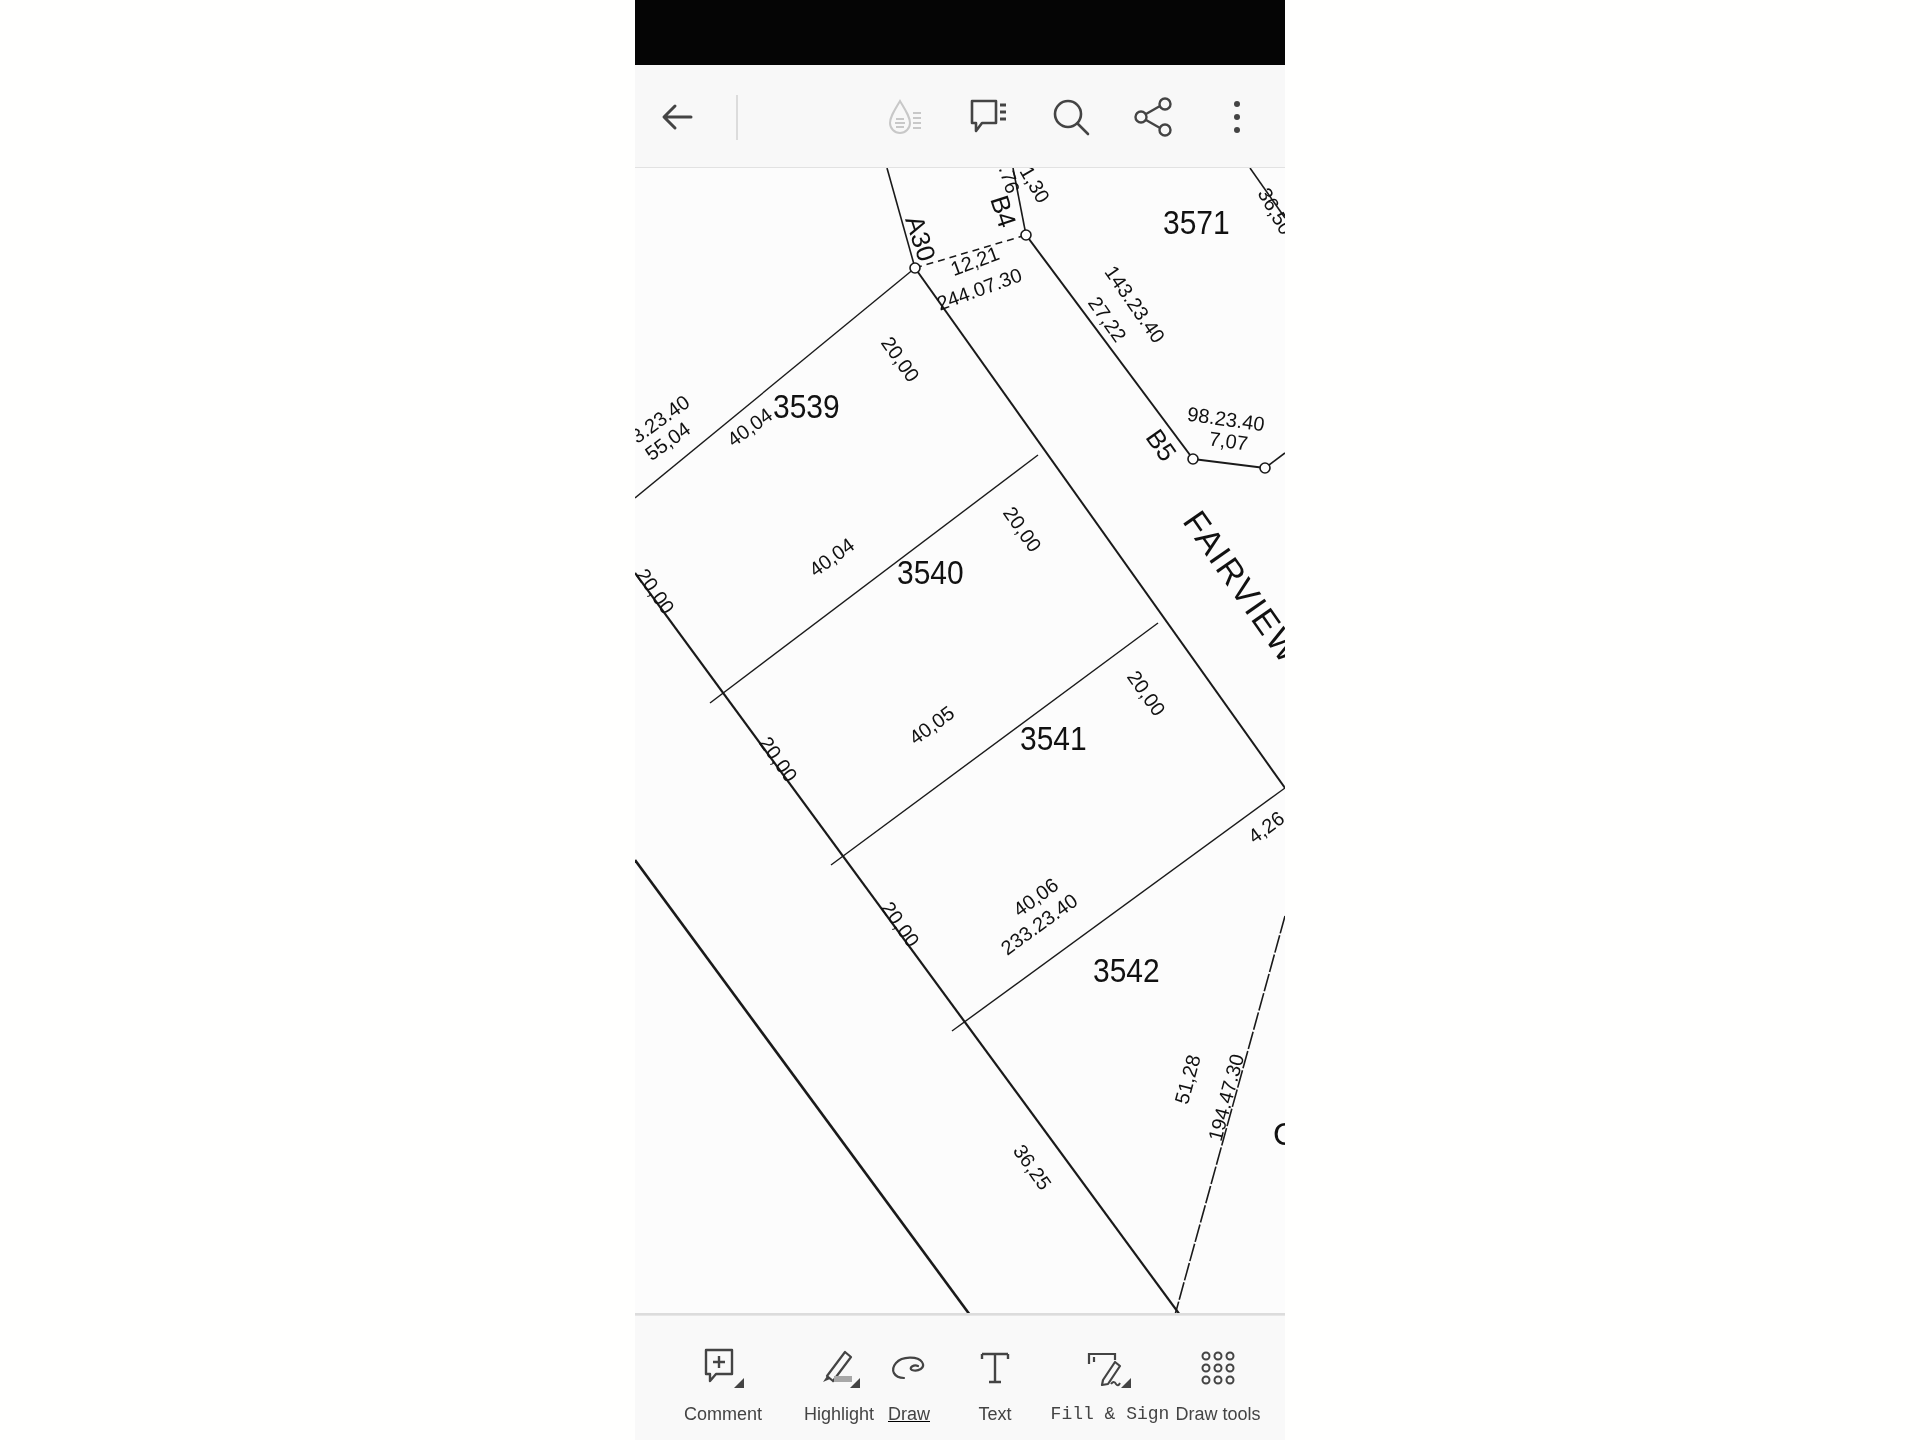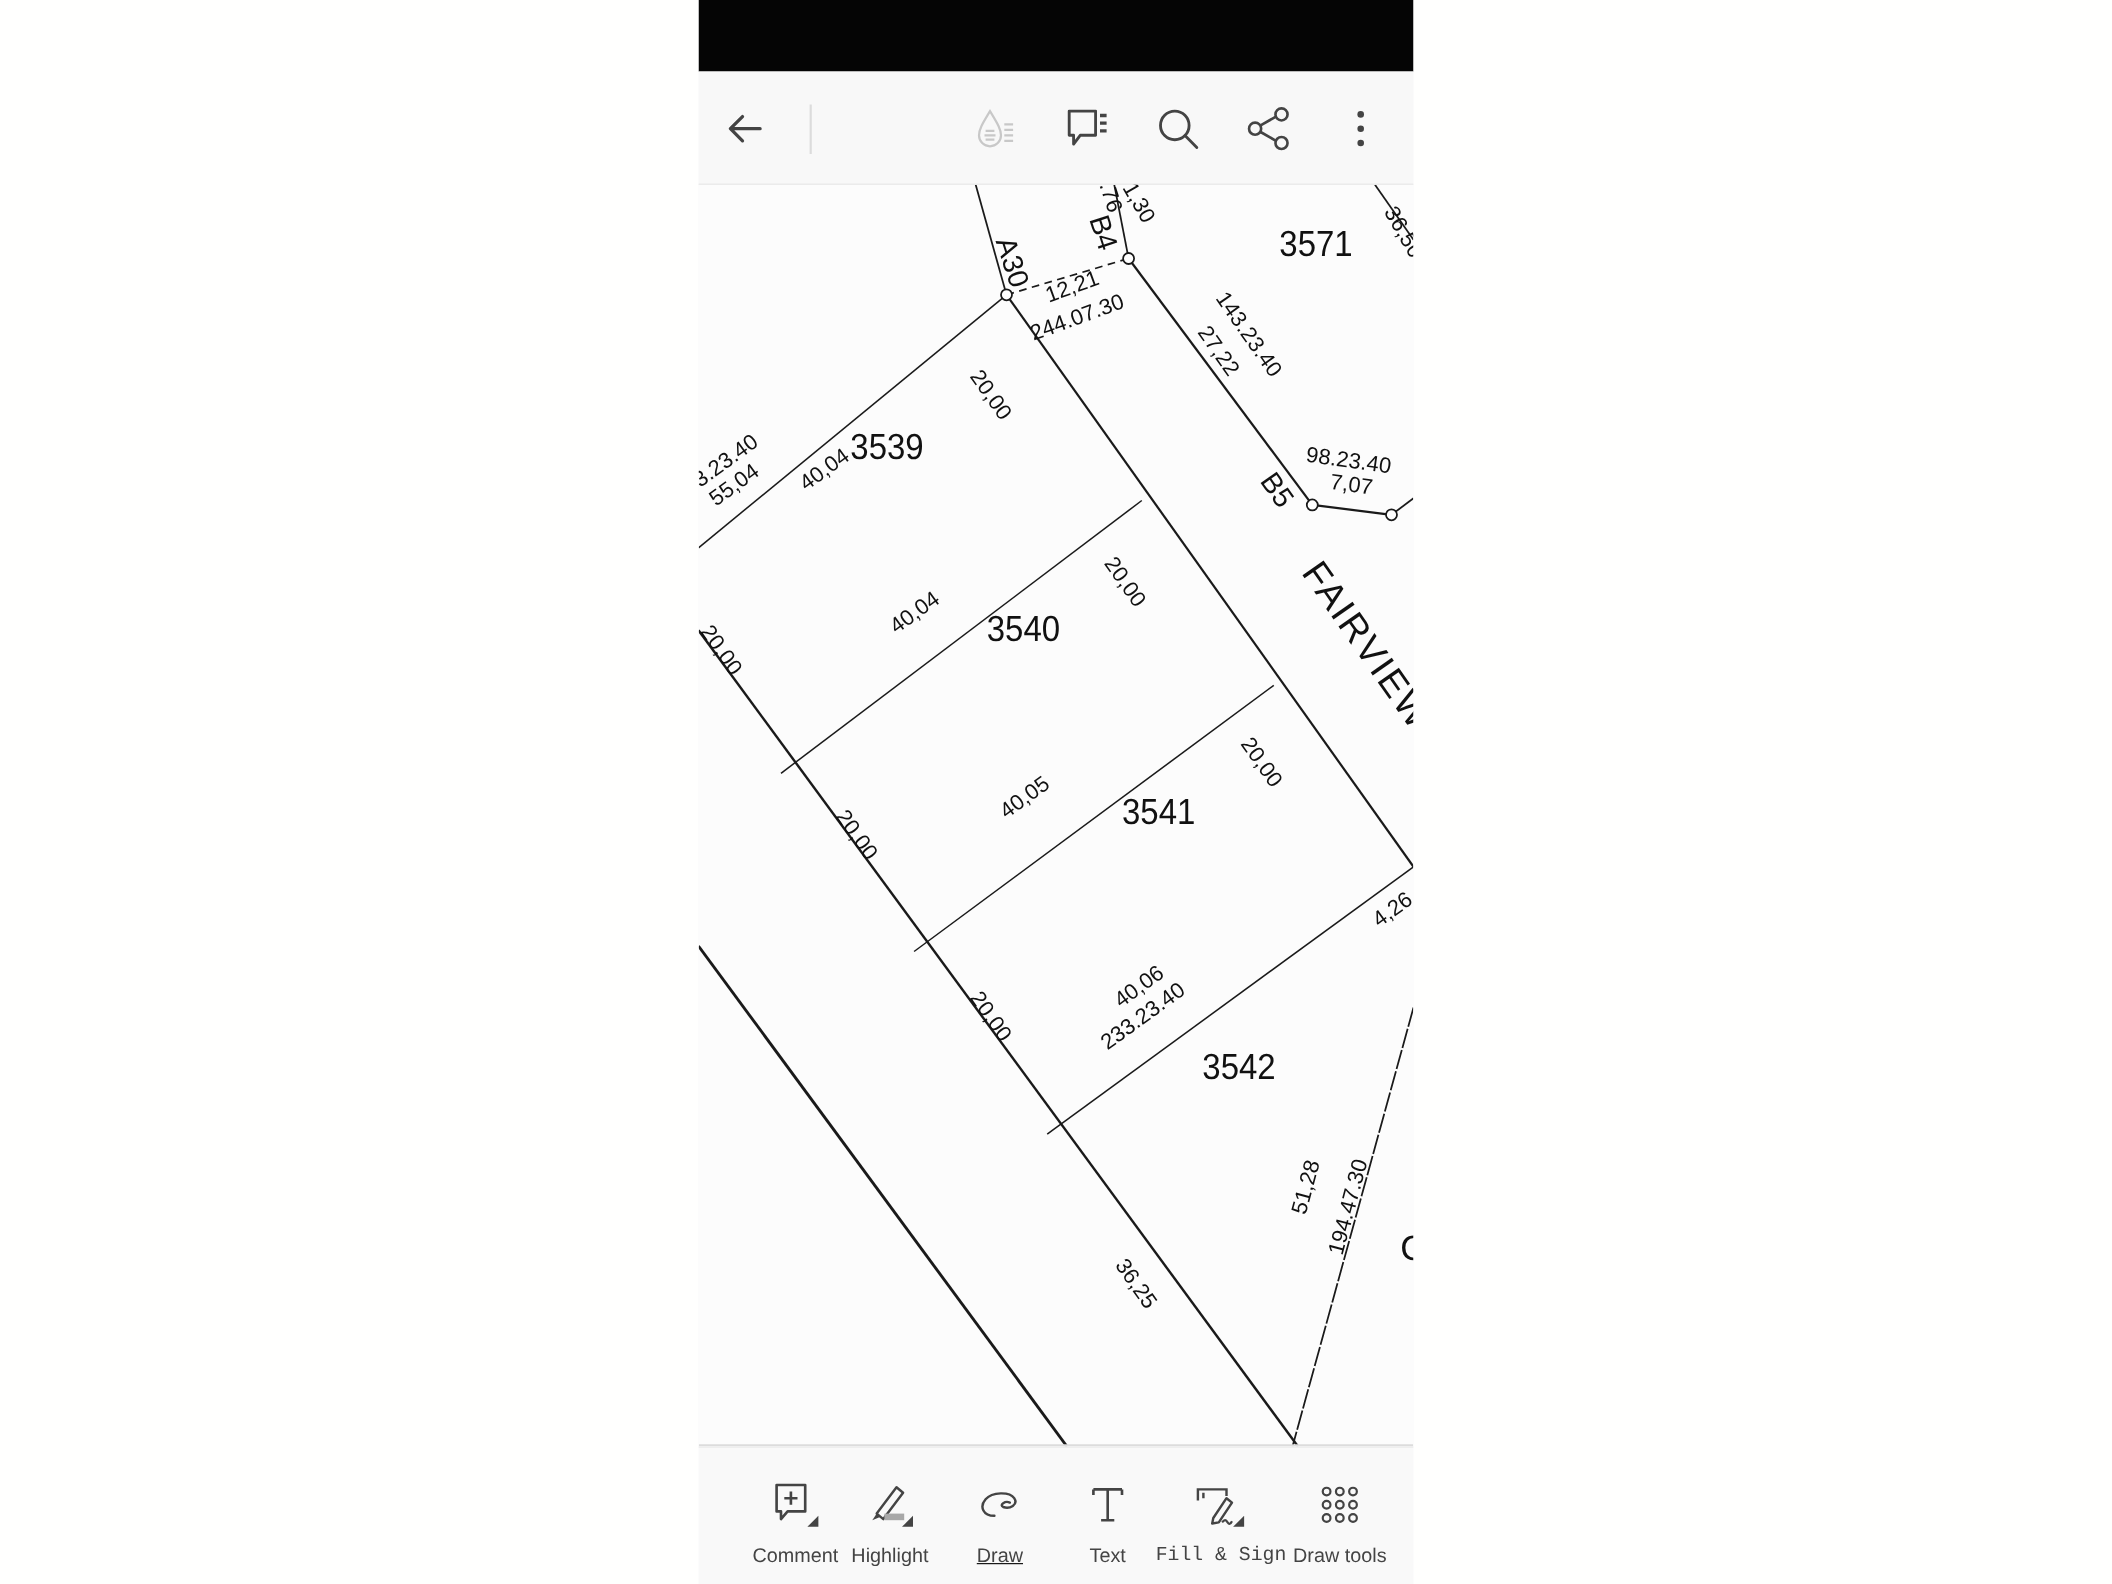--- a/index.html
+++ b/index.html
@@ -154,36 +154,36 @@
 
   <div class="bottom-toolbar">
     <div class="bt-item" style="left:38px; width:100px;">
       <svg class="bt-icon" viewBox="0 0 50 46">
         <path d="M8 4 h26 v24 h-16 l-6 7 v-7 h-4 Z" stroke="#444" stroke-width="2.4" fill="none" stroke-linejoin="round"></path>
         <path d="M21 10 v12 M15 16 h12" stroke="#444" stroke-width="2.4"></path>
         <path d="M46 32 v10 h-10 Z" fill="#444"></path>
       </svg>
       <span class="bt-label">Comment</span>
     </div>
-    <div class="bt-item" style="left:124px; width:100px;">
+    <div class="bt-item" style="left:154px; width:100px;">
       <svg class="bt-icon" viewBox="0 0 50 46">
         <path d="M13 30 L31 6 L37 11 L19 35 Z" stroke="#444" stroke-width="2.2" fill="none" stroke-linejoin="round"></path>
         <path d="M9 36 L13 30 L16 33 Z" fill="#444"></path>
         <rect x="20" y="30" width="18" height="6" fill="#a8a8a8"></rect>
         <path d="M46 32 v10 h-10 Z" fill="#444"></path>
       </svg>
       <span class="bt-label">Highlight</span>
     </div>
     <div class="bt-item" style="left:238px; width:72px;text-decoration:underline;">
       <svg class="bt-icon" viewBox="0 0 50 46">
         <path d="M20 32 C10 32 6 24 12 17 C18 10 34 10 38 16 C42 22 34 26 28 24 C24 22 30 18 34 20" stroke="#444" stroke-width="2.2" fill="none" stroke-linecap="round"></path>
       </svg>
       <span class="bt-label">Draw</span>
     </div>
-    <div class="bt-item" style="left:336px; width:72px;">
+    <div class="bt-item" style="left:324px; width:72px;">
       <svg class="bt-icon" viewBox="0 0 50 46">
         <path d="M12 8 h26 M12 8 v5 M38 8 v5 M25 8 v28 M19 36 h12" stroke="#444" stroke-width="2.4" fill="none"></path>
       </svg>
       <span class="bt-label">Text</span>
     </div>
     <div class="bt-item" style="left:420px; width:110px;font-family:Liberation Mono, monospace;">
       <svg class="bt-icon" viewBox="0 0 50 46">
         <path d="M4 18 v-10 h26 v6" stroke="#444" stroke-width="2.2" fill="none"></path>
         <path d="M9 11 v5" stroke="#444" stroke-width="2.2"></path>
         <path d="M18 34 L30 16 L35 20 L23 38 L17 39 Z" stroke="#444" stroke-width="2.2" fill="none" stroke-linejoin="round"></path>

